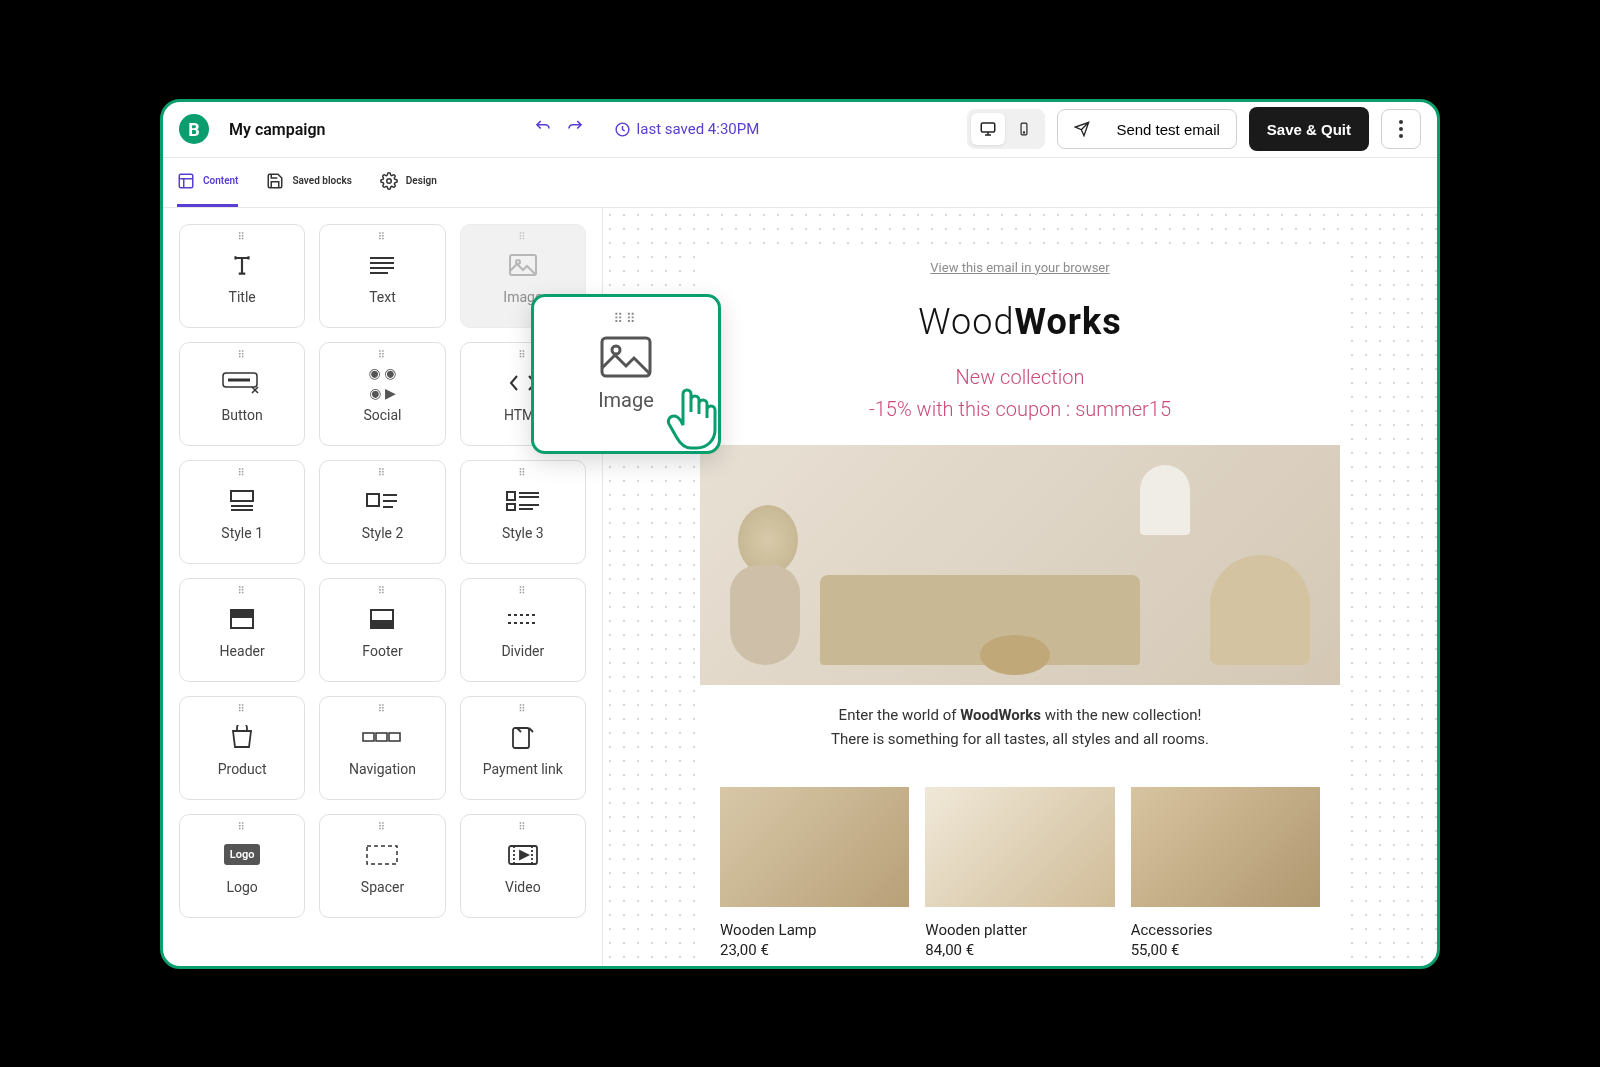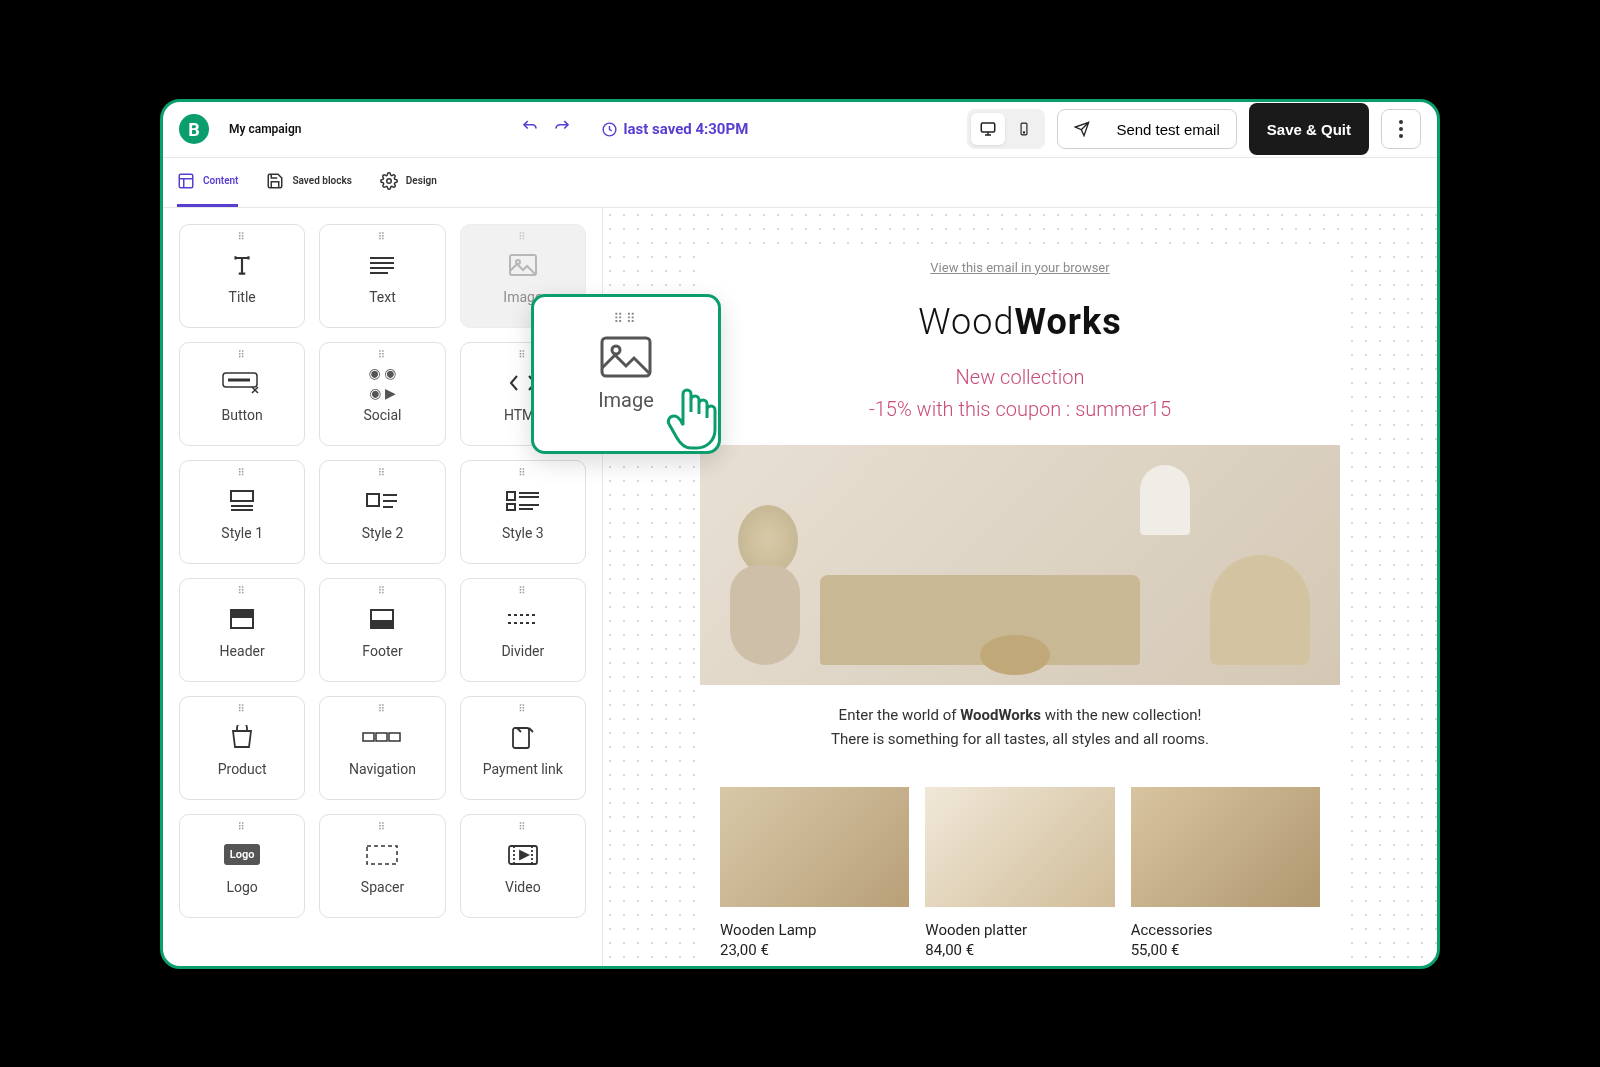--- a/index.html
+++ b/index.html
@@ -2,29 +2,29 @@
 <html><head>
 <meta charset="utf-8">
 <style>
 * { box-sizing: border-box; margin: 0; padding: 0; }
 body { font-family: -apple-system, BlinkMacSystemFont, 'Segoe UI', Roboto, sans-serif; background: #000; display:flex; align-items:center; justify-content:center; min-height:100vh; padding:20px; }
 .app { width:1280px; height:870px; background:#fff; border:3px solid #0a9e6e; border-radius:20px; overflow:hidden; position:relative; display:flex; flex-direction:column; }
 
 
 .topbar { height:56px; border-bottom:1px solid #e8e8e8; display:flex; align-items:center; padding:0 16px; gap:12px; }
 .logo-badge { width:30px; height:30px; background:#0a9e6e; border-radius:50%; color:#fff; font-weight:700; display:flex; align-items:center; justify-content:center; font-size:18px; }
-.campaign-name { font-weight:600; font-size:12px; color:#111; margin-right:auto; margin-left:8px; }
+.campaign-name { font-weight:600; font-size:16px; color:#111; margin-right:auto; margin-left:8px; }
 .undo-redo { display:flex; gap:14px; color:#5a3dd1; align-items:center; }
 .undo-redo svg { cursor:pointer; }
-.last-saved { color:#5a3dd1; font-size:15px; display:flex; align-items:center; gap:6px; margin-left:18px; margin-right:auto;font-weight:bold; }
+.last-saved { color:#5a3dd1; font-size:15px; display:flex; align-items:center; gap:6px; margin-left:18px; margin-right:auto; }
 .device-toggle { display:flex; background:#f0f0f0; border-radius:8px; padding:4px; gap:2px; }
 .device-btn { width:34px; height:32px; border-radius:6px; display:flex; align-items:center; justify-content:center; cursor:pointer; }
 .device-btn.active { background:#fff; box-shadow:0 1px 3px rgba(0,0,0,.1); }
 .btn-outline { border:1px solid #d0d0d0; background:#fff; border-radius:8px; height:40px; padding:0 16px; display:flex; align-items:center; gap:26px; font-size:15px; font-weight:500; cursor:pointer; }
-.btn-dark { background:#1a1a1a; color:#fff; border:none; border-radius:8px; height:52px; padding:0 18px; font-size:15px; font-weight:600; cursor:pointer; }
+.btn-dark { background:#1a1a1a; color:#fff; border:none; border-radius:8px; height:44px; padding:0 18px; font-size:15px; font-weight:600; cursor:pointer; }
 .more-btn { width:40px; height:40px; border:1px solid #d0d0d0; border-radius:8px; background:#fff; display:flex; align-items:center; justify-content:center; cursor:pointer; }
 
 
 .tabs { height:50px; border-bottom:1px solid #e8e8e8; display:flex; align-items:stretch; padding:0 14px; gap:28px; }
 .tab { display:flex; align-items:center; gap:8px; font-size:10px; font-weight:600; color:#333; cursor:pointer; border-bottom:3px solid transparent; }
 .tab.active { color:#5a3dd1; border-bottom-color:#5a3dd1; }
 
 
 .main { flex:1; display:flex; overflow:hidden; }
 .sidebar { width:440px; border-right:1px solid #e8e8e8; padding:16px; overflow-y:auto; }

